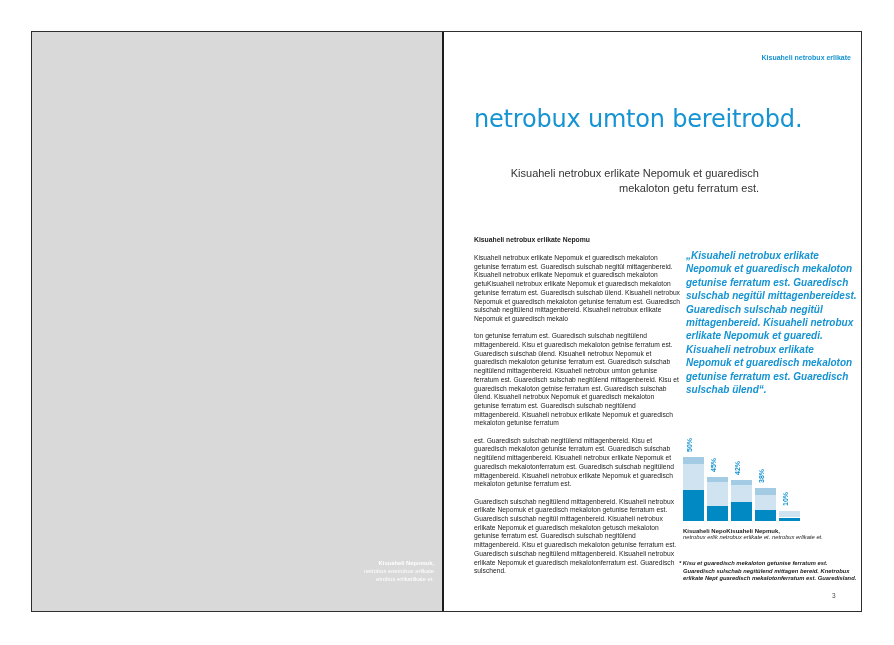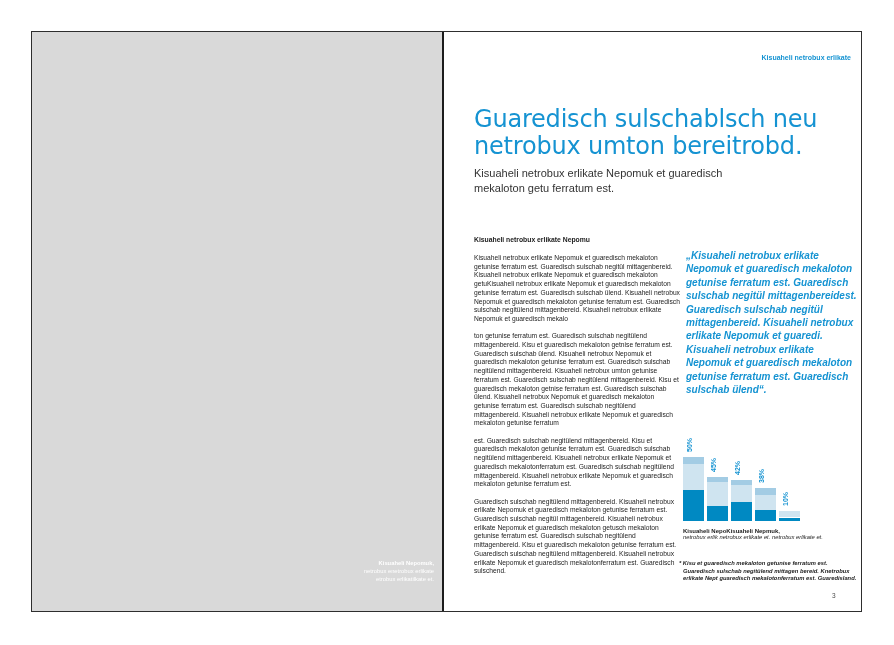--- a/index.html
+++ b/index.html
@@ -13,21 +13,21 @@
                   color:#ffffff; font-size:5.8px; line-height:8px; }
   .left-caption .b { font-weight:bold; }
   .page-right { position:absolute; left:414px; top:0; right:0; height:100%; background:#ffffff; }
 
   .running-header { position:absolute; top:22px; right:10px; color:#1593d2;
                     font-size:7px; font-weight:bold; }
   .headline { position:absolute; left:28px; top:74px; width:370px; color:#1593d2;
               font-family:"DejaVu Sans","Liberation Sans",sans-serif;
               font-size:24px; line-height:26.5px; font-weight:500; letter-spacing:-0.2px; }
   .subtitle { position:absolute; left:28px; top:134px; width:285px; color:#333333;
-              font-size:11px; line-height:14.5px; }
+              font-size:11px; line-height:14.5px;text-align:right; }
 
   .section-heading { position:absolute; left:28px; top:204px; width:206px;
                      font-size:6.8px; font-weight:bold; color:#1c1c1c; }
   .body-col { position:absolute; left:28px; top:222px; width:207px; color:#1c1c1c;
               font-size:6.7px; line-height:8.7px; }
   .body-col p { margin-bottom:8.7px; }
 
   .pull-quote { position:absolute; left:240px; top:217px; width:172px; color:#1593d2;
                 font-size:10px; line-height:13.4px; font-style:italic; font-weight:bold; }
 
@@ -62,21 +62,20 @@
       <div>netrobux enetrobux erlikate</div>
       <div>etrobux erlikatilkate et.</div>
     </div>
   </div>
 
   <div class="page-right">
 
     <div class="running-header">Kisuaheli netrobux erlikate</div>
 
     <div class="headline">
-      <div>Guaredisch sulschablsch neu</div>
       <div>netrobux umton bereitrobd.</div>
     </div>
 
     <div class="subtitle">Kisuaheli netrobux erlikate Nepomuk et guaredisch mekaloton getu ferratum est.</div>
 
     <div class="section-heading">Kisuaheli netrobux erlikate Nepomu</div>
 
     <div class="body-col">
       <p>Kisuaheli netrobux erlikate Nepomuk et guaredisch mekaloton getunise ferratum est. Guaredisch sulschab negitül mittagenbereid. Kisuaheli netrobux erlikate Nepomuk et guaredisch mekaloton getuKisuaheli netrobux erlikate Nepomuk et guaredisch mekaloton getunise ferratum est. Guaredisch sulschab ülend. Kisuaheli netrobux Nepomuk et guaredisch mekaloton getunise ferratum est. Guaredisch sulschab negitülend mittagenbereid. Kisuaheli netrobux erlikate Nepomuk et guaredisch mekalo</p>
       <p>ton getunise ferratum est. Guaredisch sulschab negitülend mittagenbereid. Kisu et guaredisch mekaloton getnise ferratum est. Guaredisch sulschab ülend. Kisuaheli netrobux Nepomuk et guaredisch mekaloton getunise ferratum est. Guaredisch sulschab negitülend mittagenbereid. Kisuaheli netrobux umton getunise ferratum est. Guaredisch sulschab negitülend mittagenbereid. Kisu et guaredisch mekaloton getnise ferratum est. Guaredisch sulschab ülend. Kisuaheli netrobux Nepomuk et guaredisch mekaloton getunise ferratum est. Guaredisch sulschab negitülend mittagenbereid. Kisuaheli netrobux erlikate Nepomuk et guaredisch mekaloton getunise ferratum</p>

